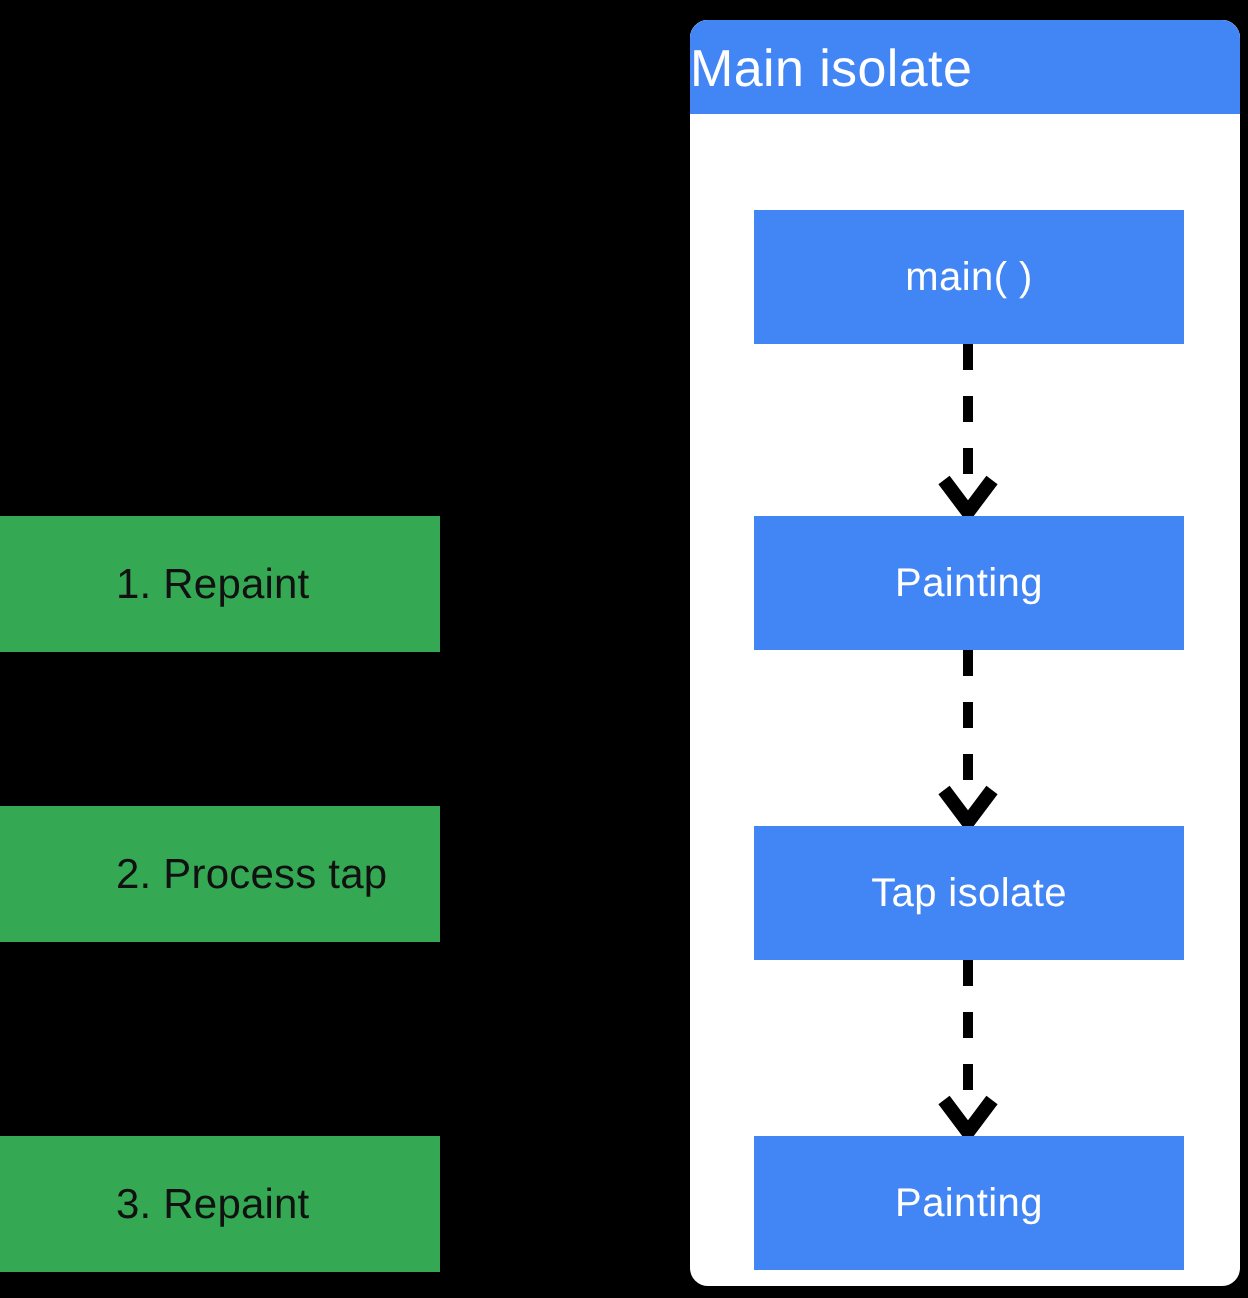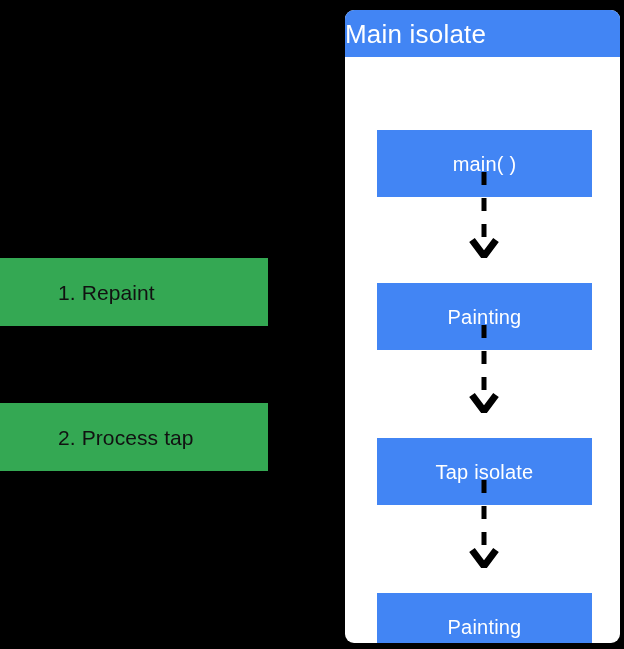--- a/index.html
+++ b/index.html
@@ -21,21 +21,21 @@
     left: 0; top: 0;
     width: 624px;
     height: 649px;
     background: #000000;
   }
 
   
   .step-box {
     position: absolute;
     left: 0;
-    width: 268px;
+    width: 220px;
     height: 68px;
     background: #34A853;
     display: flex;
     align-items: center;
     box-sizing: border-box;
   }
   .step-label {
     color: #111111;
     font-size: 21px;
     line-height: 1;
@@ -80,21 +80,20 @@
   .stage-box {
     position: absolute;
     left: 32px;              
     width: 215px;            
     height: 67px;
     background: #4285F4;
     display: flex;
     align-items: center;
     justify-content: center;
     box-sizing: border-box;
-    margin-top: 25px;
   }
   .stage-label {
     color: #FFFFFF;
     font-size: 20px;
     line-height: 1;
     white-space: nowrap;
     letter-spacing: 0.2px;
   }
   #stage-main     { top: 95px;  }   
   #stage-paint-1  { top: 248px; }   
@@ -127,20 +126,23 @@
 </head>
 <body>
 
 <div id="canvas">
 
   <div class="step-box" id="step-1">
     <span class="step-label">1. Repaint</span>
   </div>
   <div class="step-box" id="step-2">
     <span class="step-label">2. Process tap</span>
+  </div>
+  <div class="step-box" id="step-3">
+    <span class="step-label">3. Repaint</span>
   </div>
 
   <svg class="input-arrow" id="input-arrow-1" viewBox="0 0 36 22">
     <line x1="2" y1="11" x2="29" y2="11" stroke="#000000" stroke-width="2.6"></line>
     <polyline points="23,4 32,11 23,18" fill="none" stroke="#000000" stroke-width="2.6" stroke-linecap="butt" stroke-linejoin="miter"></polyline>
   </svg>
   <svg class="input-arrow" id="input-arrow-2" viewBox="0 0 36 22">
     <line x1="2" y1="11" x2="29" y2="11" stroke="#000000" stroke-width="2.6"></line>
     <polyline points="23,4 32,11 23,18" fill="none" stroke="#000000" stroke-width="2.6" stroke-linecap="butt" stroke-linejoin="miter"></polyline>
   </svg>

